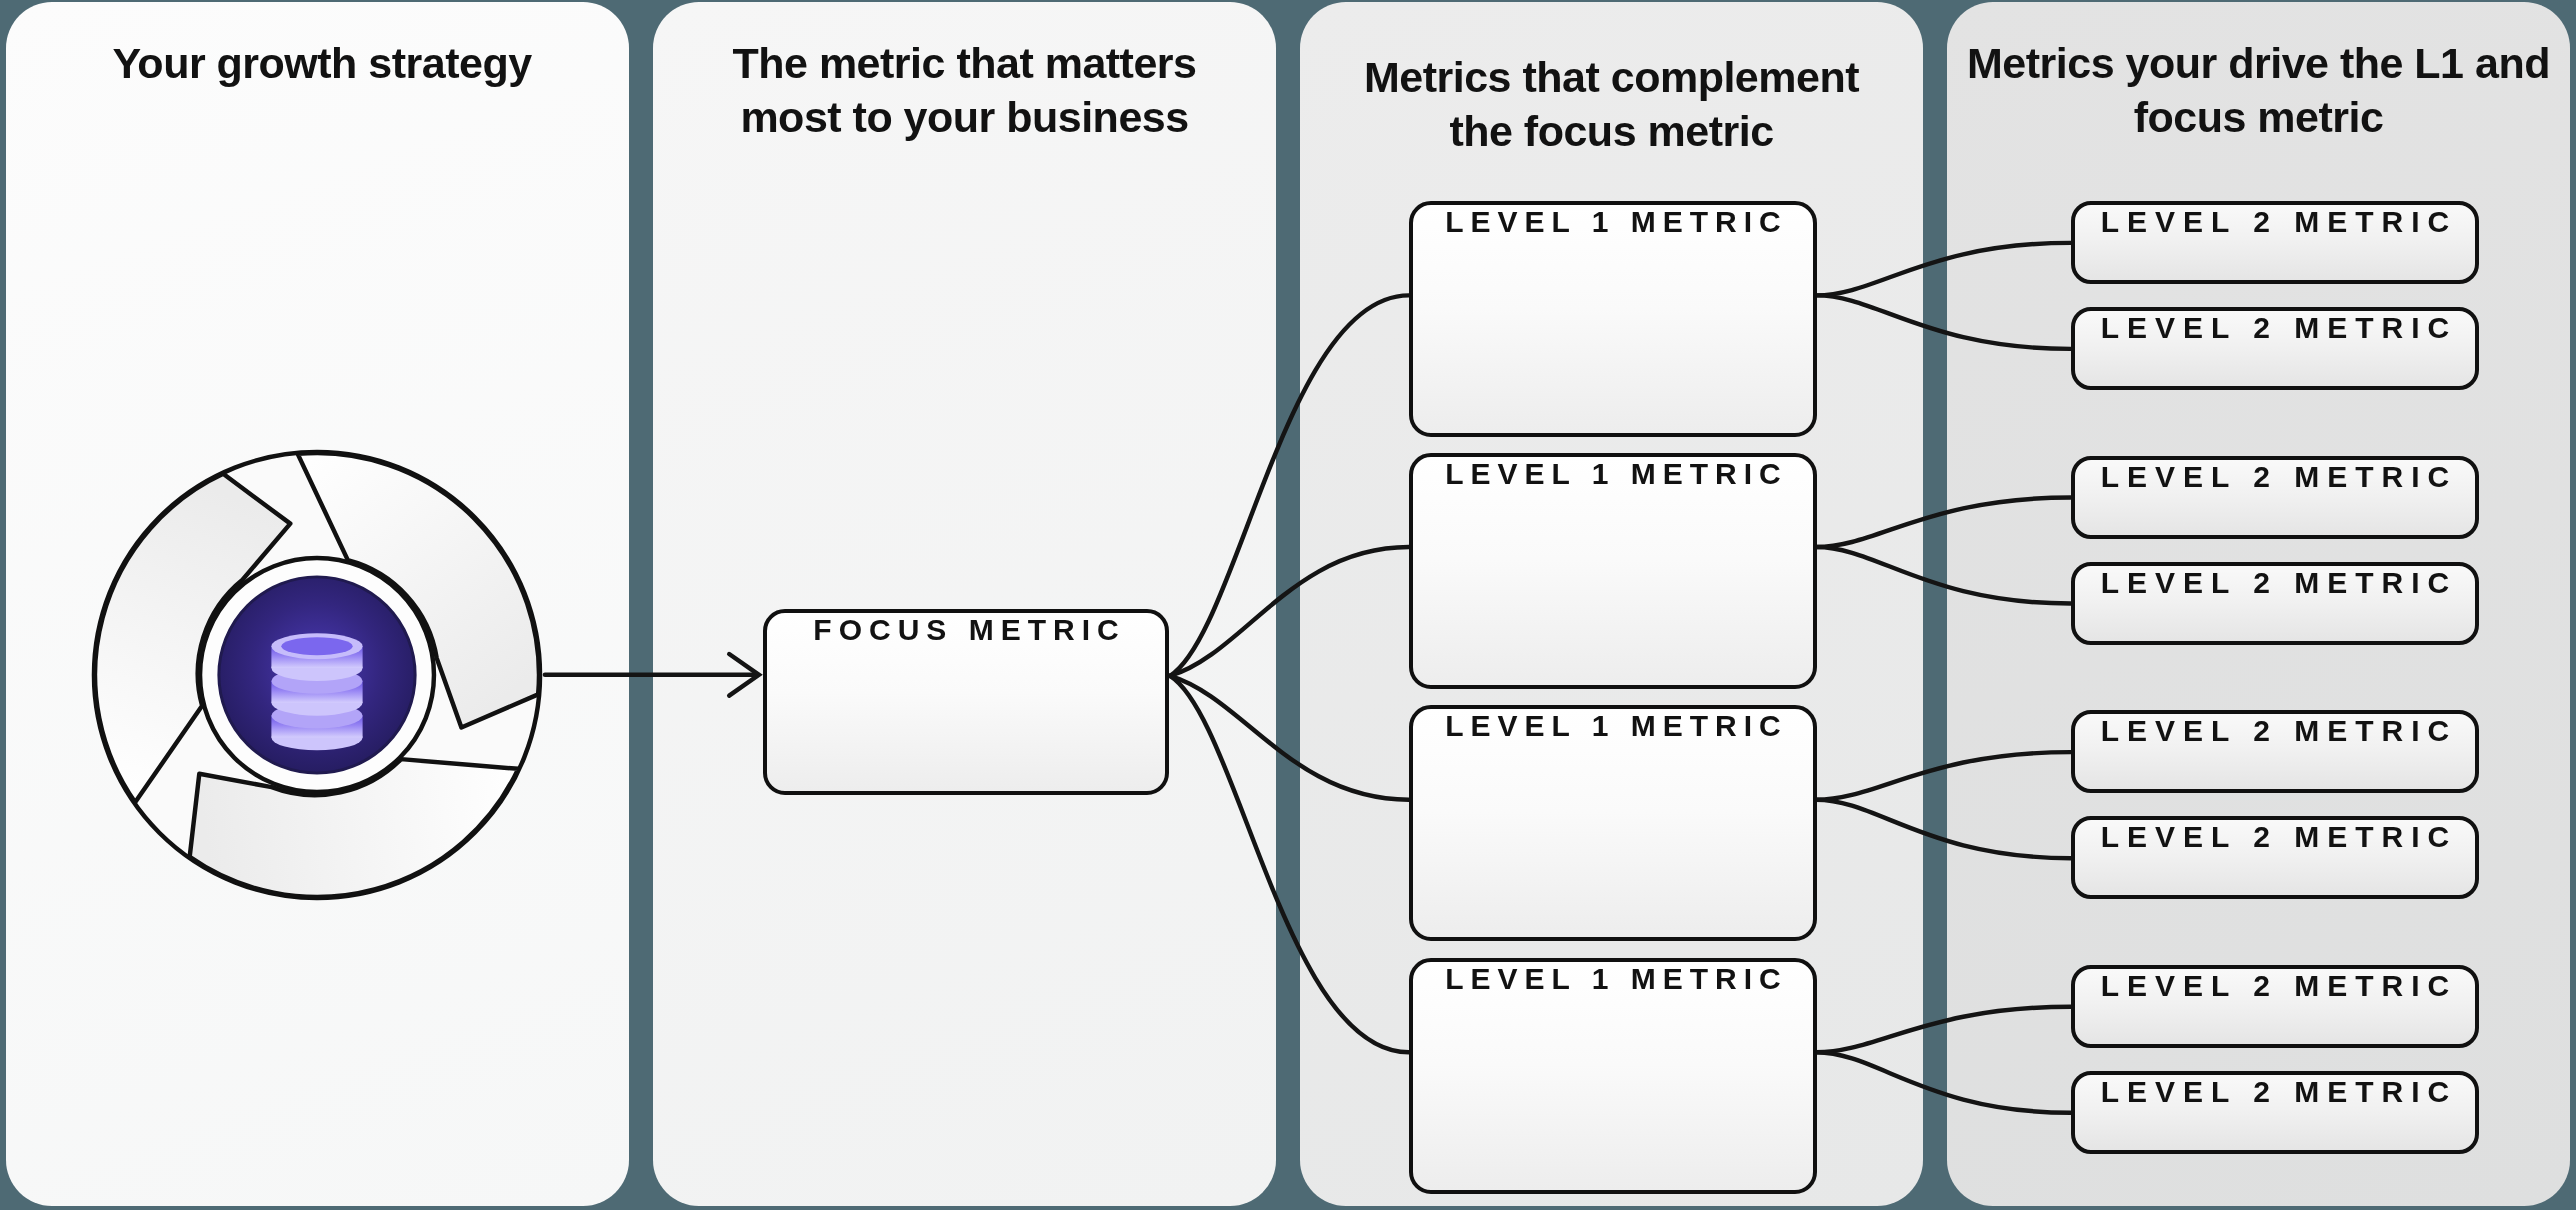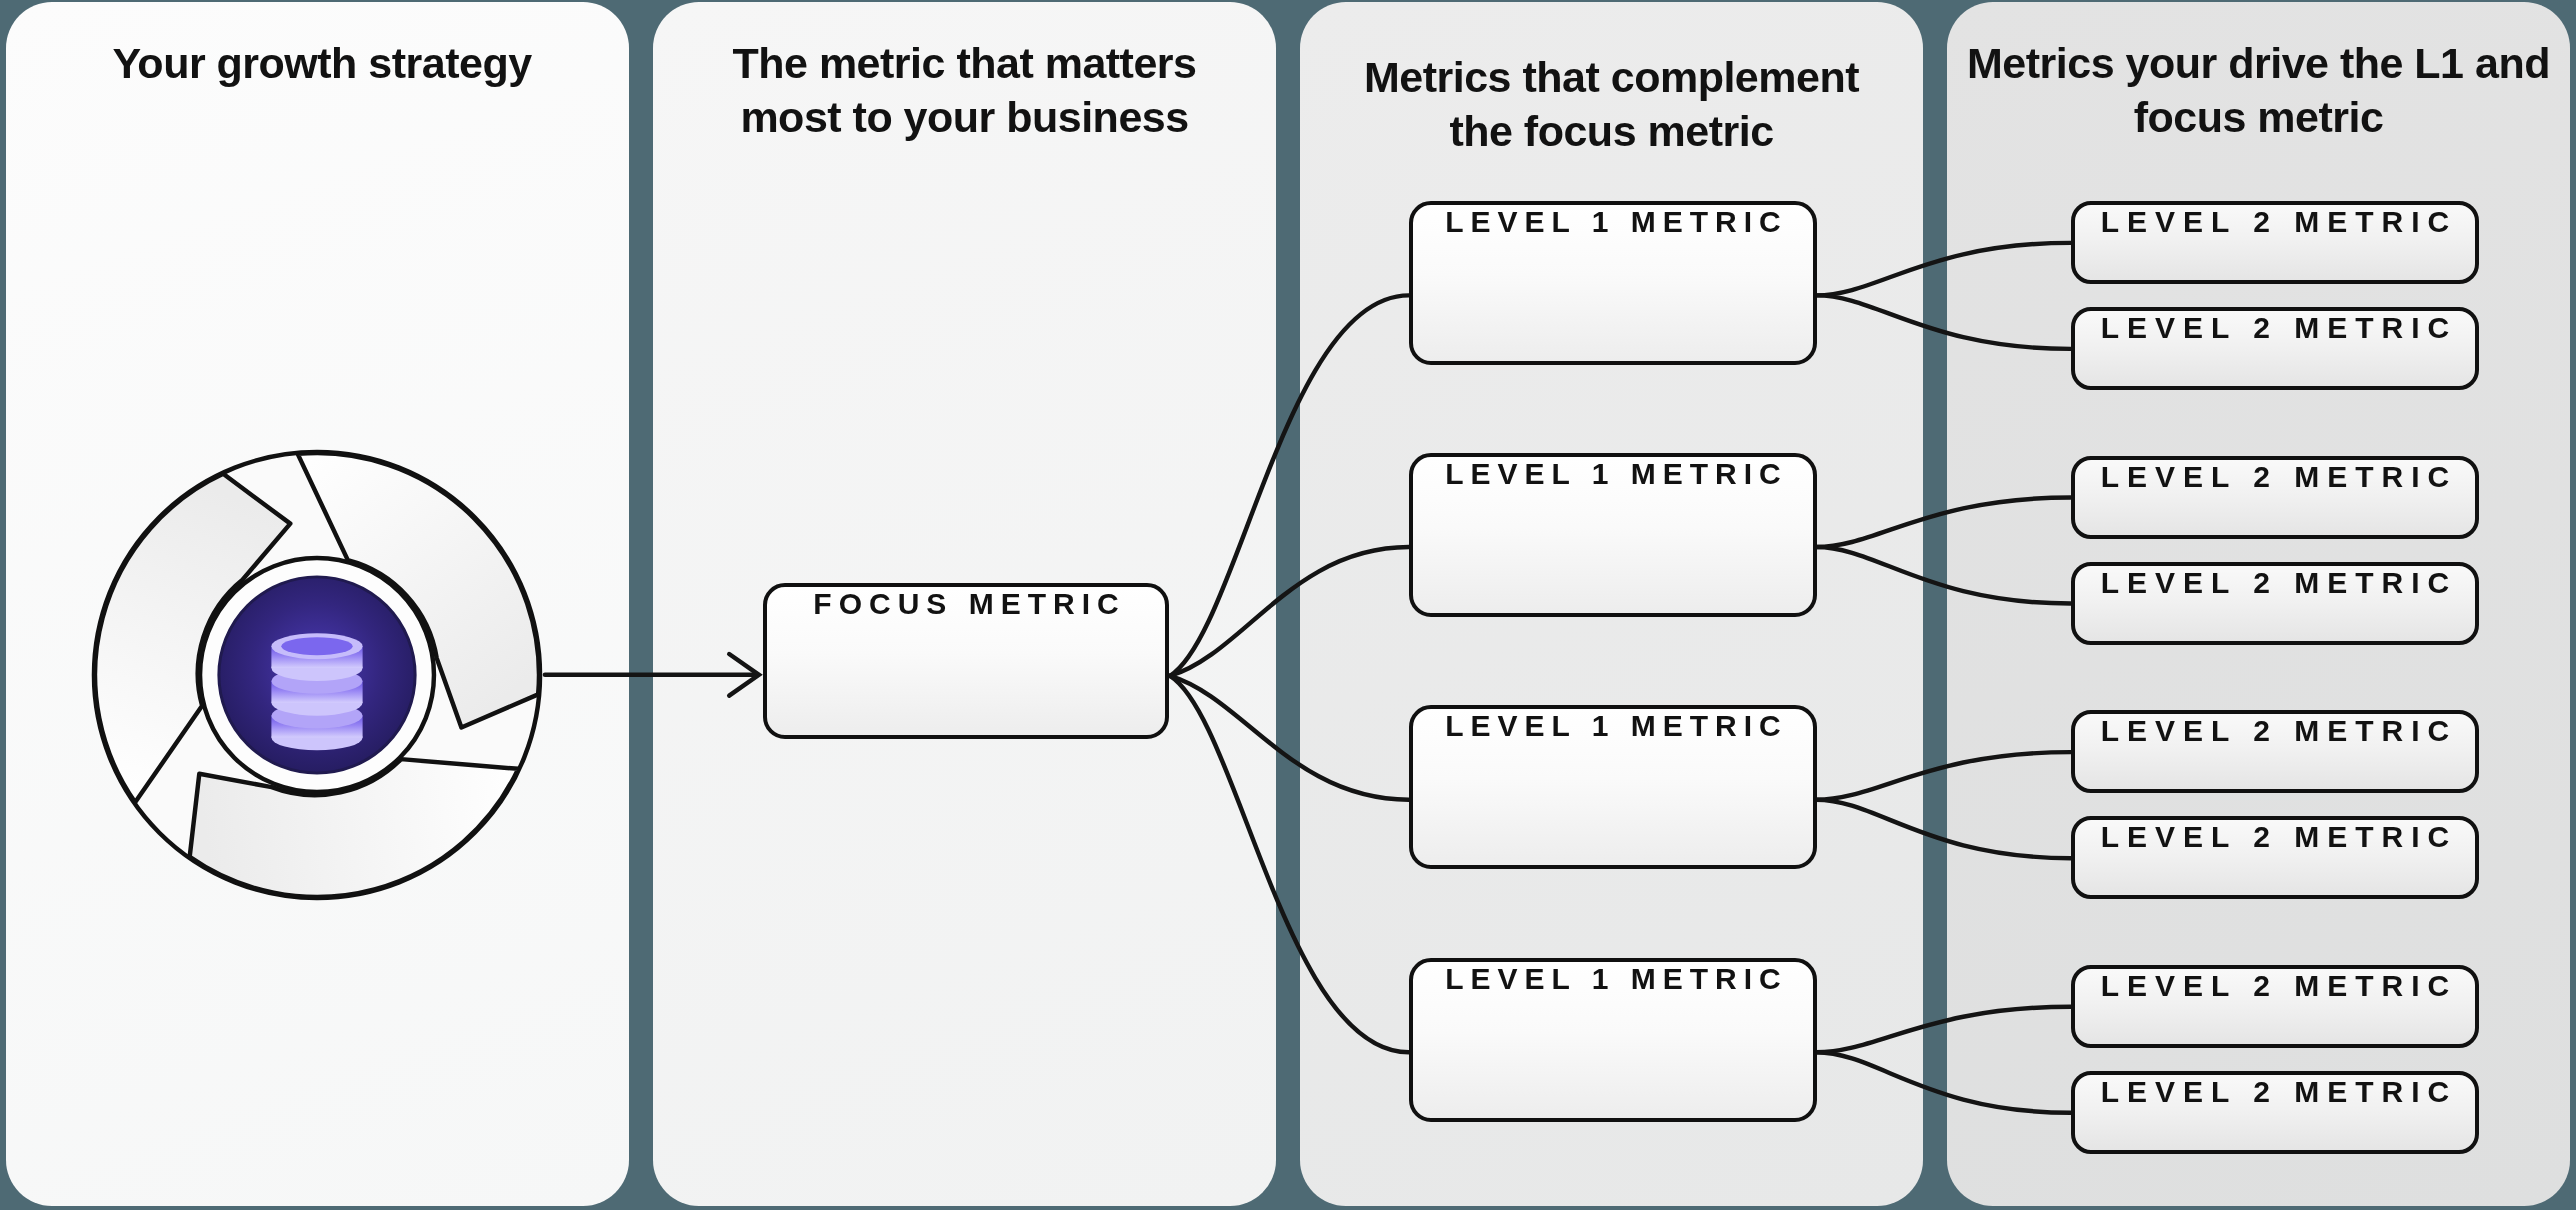--- a/index.html
+++ b/index.html
@@ -33,21 +33,21 @@
   .wire{fill:none;stroke:#141414;stroke-width:4.5;stroke-linecap:round;}
   
   .node{
     position:absolute;box-sizing:border-box;
     display:flex;align-items:flex-start;justify-content:center;
     border:4px solid #101010;
     color:#121212;font-weight:700;
     text-align:center;
   }
   .big{
-    width:408px;height:164px;border-radius:22px;
+    width:408px;height:236px;border-radius:22px;
     background:linear-gradient(180deg,#ffffff 0%,#fafafa 45%,#ededed 100%);
     font-size:30px;letter-spacing:7px;text-indent:7px;
   }
   .small{
     width:408px;height:83px;border-radius:20px;
     background:linear-gradient(180deg,#f9f9f9 0%,#f1f1f1 45%,#e5e5e5 100%);
     font-size:30px;letter-spacing:8px;text-indent:8px;
   }
   
   .flywheel{position:absolute;left:91px;top:449px;width:452px;height:452px;}
@@ -133,21 +133,21 @@
         <ellipse cx="0" cy="0" rx="46" ry="13" fill="#b2a4f8"></ellipse>
 
         <ellipse cx="0" cy="-13" rx="46" ry="13" fill="#cdc5fc"></ellipse>
         <rect x="-46" y="-35" width="92" height="22" fill="url(#coinBody)"></rect>
         <ellipse cx="0" cy="-35" rx="46" ry="13" fill="#c6bcfb"></ellipse>
         <ellipse cx="0" cy="-35" rx="36" ry="9" fill="#7b67ee"></ellipse>
       </g>
     </svg>
   </div>
 
-  <div class="node big" style="left:763px;top:583px;width:406px;height:156px;">
+  <div class="node big" style="left:763px;top:609px;width:406px;height:186px;">
     <span>FOCUS METRIC</span>
   </div>
 
   <div class="node big" style="left:1409px;top:201px;">
     <span>LEVEL 1 METRIC</span>
   </div>
   <div class="node big" style="left:1409px;top:453px;">
     <span>LEVEL 1 METRIC</span>
   </div>
   <div class="node big" style="left:1409px;top:705px;">

